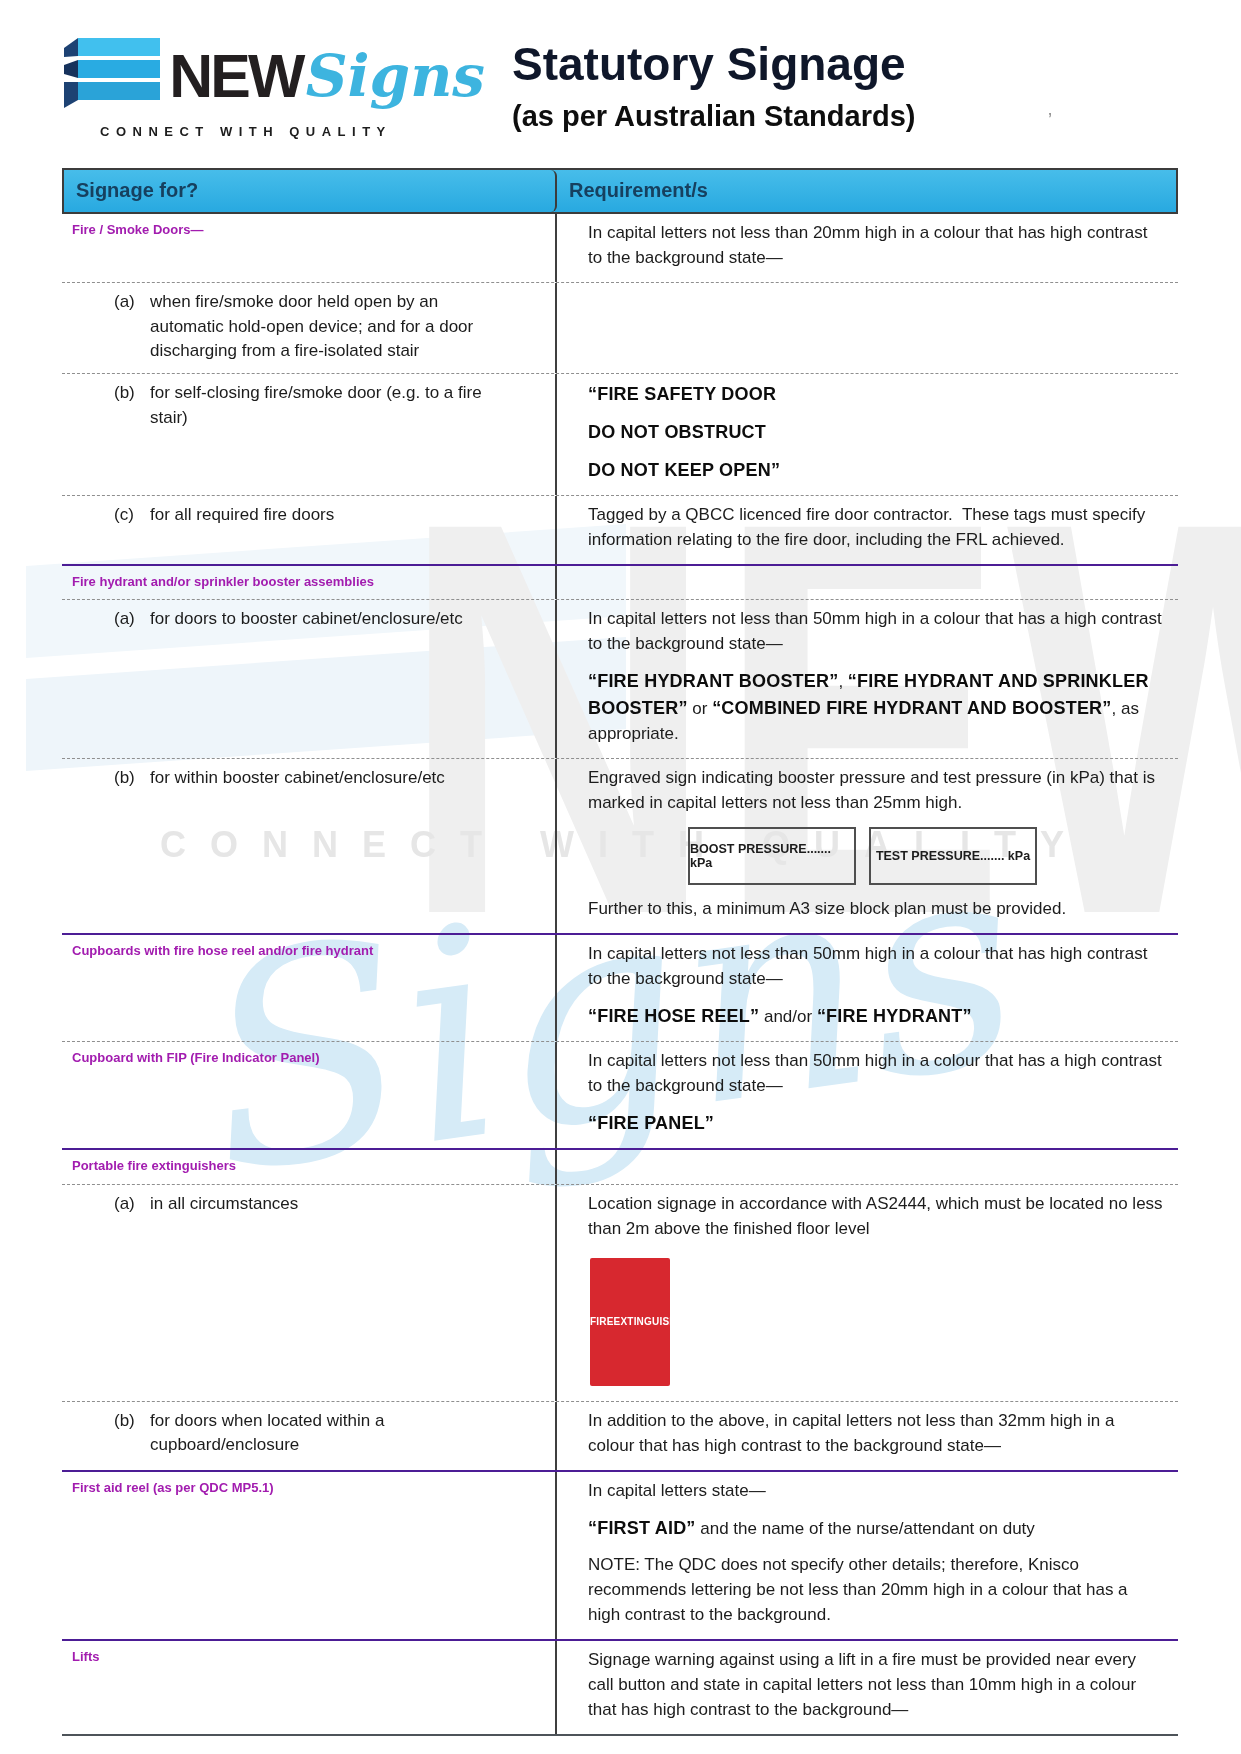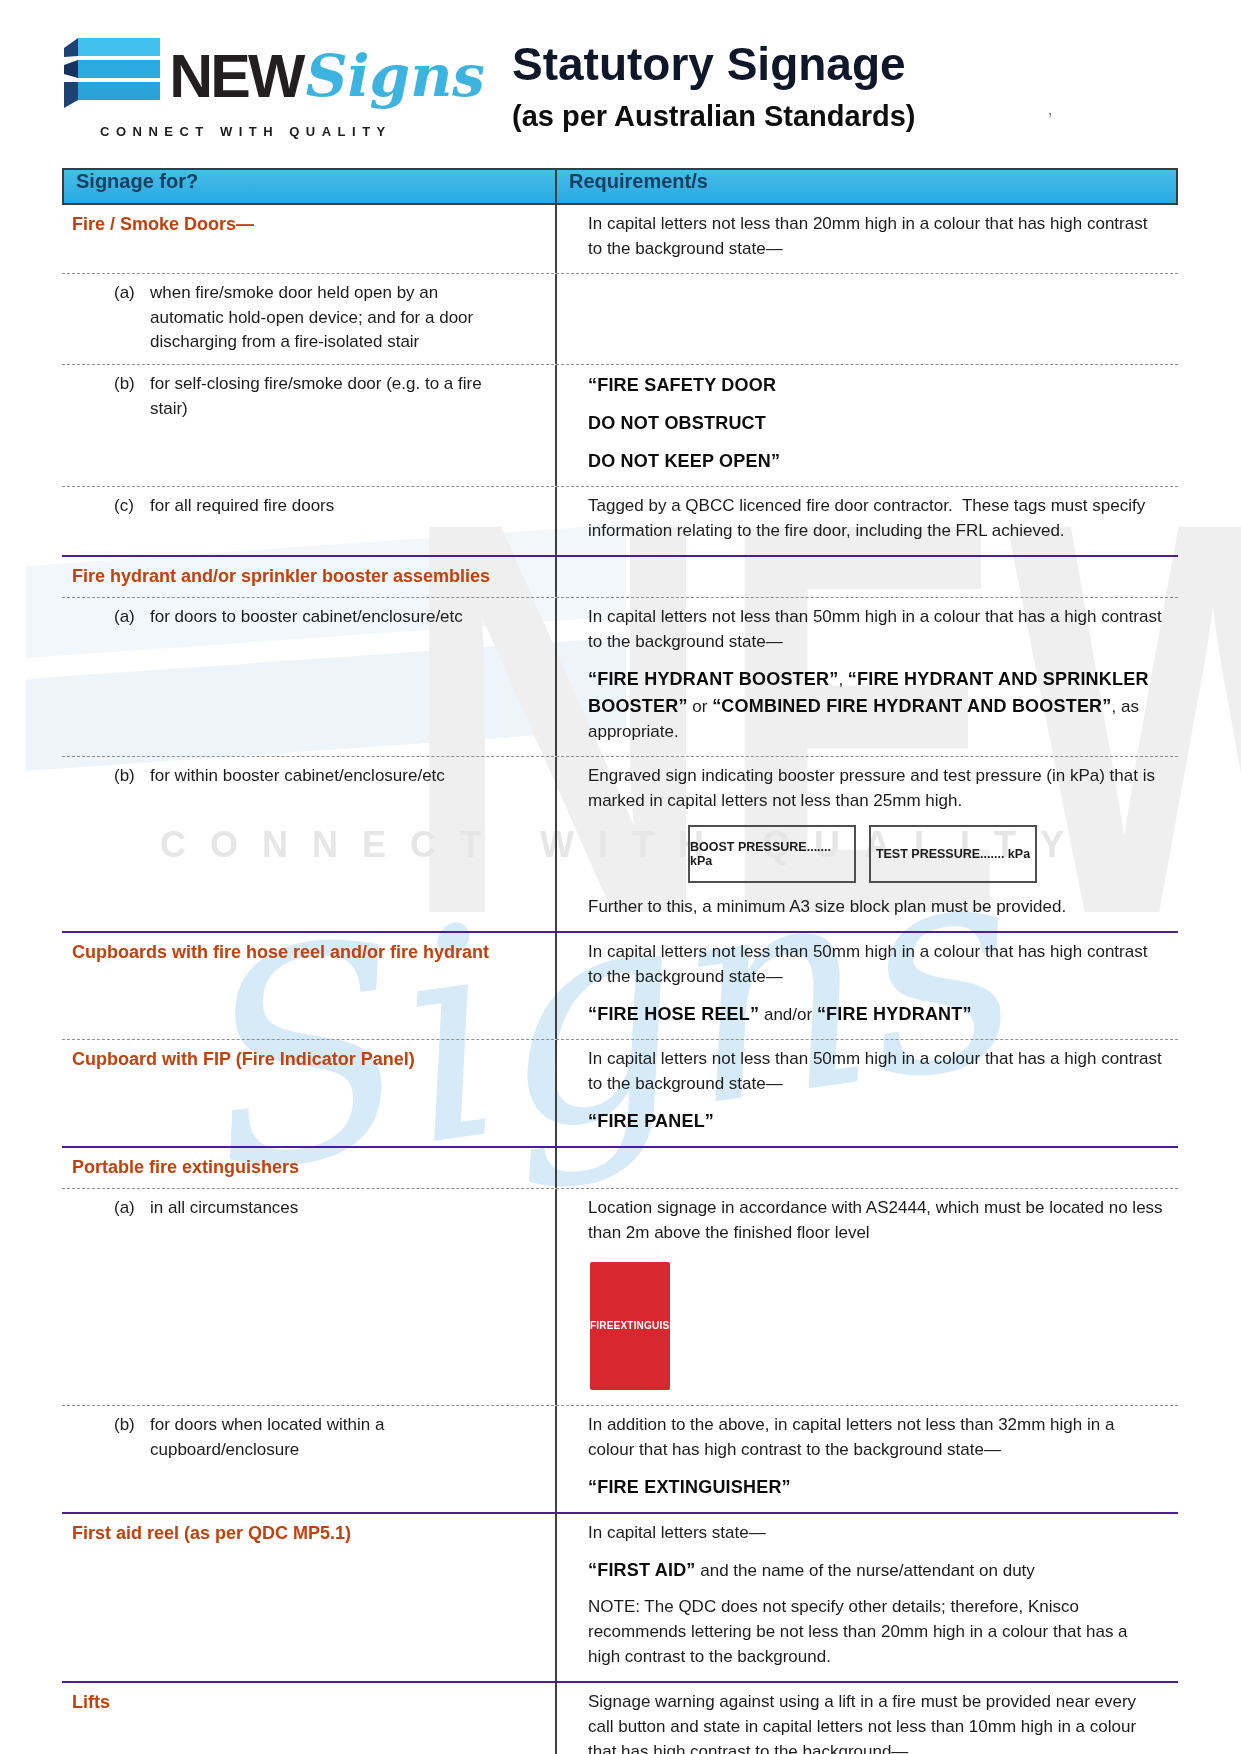--- a/index.html
+++ b/index.html
@@ -25,35 +25,35 @@
   .logo-tagline { font-size:13px; font-weight:bold; letter-spacing:6.5px; color:#1d1d1d; margin-top:4px; margin-left:38px; white-space:nowrap; }
 
   .title-block { position:absolute; left:512px; top:40px; z-index:2; }
   .doc-title { font-size:46px; font-weight:bold; color:#0f172a; line-height:1.05; }
   .doc-subtitle { font-size:29px; font-weight:bold; color:#0e0e0e; margin-top:12px; }
   .stray-mark { position:absolute; left:1048px; top:110px; font-size:18px; color:#8a8a8a; z-index:2; }
 
   
   .sig-table { position:absolute; left:62px; top:168px; width:1116px; z-index:1; }
   .table-header { display:flex; background:linear-gradient(#47bdea,#28a9e0); border:2px solid #3c3c3c; box-sizing:border-box; }
-  .th { padding:0 12px 10px 12px; font-size:20px; font-weight:bold; color:#16405f; box-sizing:border-box; }
+  .th { padding:9px 12px 10px 12px; font-size:20px; font-weight:bold; color:#16405f; box-sizing:border-box;border-radius:6px; }
   .th-left { width:493px; border-right:2px solid #3c3c3c; }
   .th-right { flex:1; }
 
   .table-body { border-bottom:2px solid #4d5359; }
   .row { display:flex; }
   .bt-none   { border-top:none; }
   .bt-dashed { border-top:1px dashed #8f8f8f; }
   .bt-solid  { border-top:2px solid #4c1d95; }
 
   .cell { box-sizing:border-box; }
   .cell-left  { width:495px; border-right:2px solid #3f3f3f; padding:7px 10px 9px 10px; }
   .cell-right { flex:1; padding:7px 14px 9px 31px; }
 
-  .section-label { font-size:18px; font-weight:bold; color:#c2410c; line-height:1.35; }
+  .section-label { font-size:13px; font-weight:bold; color:#a21caf; line-height:1.35; }
   .sub-label { display:flex; padding-left:42px; font-size:17px; line-height:1.45; }
   .sub-prefix { width:36px; flex-shrink:0; }
   .sub-text { flex:1; max-width:335px; }
 
   .req-p { margin:0 0 11px 0; font-size:17px; line-height:1.47; color:#1c1c1c; }
   .req-p:last-child { margin-bottom:2px; }
   .req-p b { font-size:18px; color:#0d0d0d; letter-spacing:0.2px; }
 
   .boxes { display:flex; gap:13px; margin:6px 0 12px 100px; }
   .pressure-box {
@@ -231,21 +231,20 @@
         </div>
         <div class="row bt-dashed">
           <div class="cell cell-left">
             <div class="sub-label">
               <span class="sub-prefix">(b)</span>
               <span class="sub-text">for doors when located within a cupboard/enclosure</span>
             </div>
           </div>
           <div class="cell cell-right">
             <p class="req-p"><span>In addition to the above, in capital letters not less than 32mm high in a colour that has high contrast to the background state—</span></p>
-            <p class="req-p"><b>“FIRE EXTINGUISHER”</b></p>
           </div>
         </div>
         <div class="row bt-solid">
           <div class="cell cell-left">
             <div class="section-label">First aid reel (as per QDC MP5.1)</div>
           </div>
           <div class="cell cell-right">
             <p class="req-p"><span>In capital letters state—</span></p>
             <p class="req-p"><b>“FIRST AID”</b><span> and the name of the nurse/attendant on duty</span></p>
             <p class="req-p"><span>NOTE: The QDC does not specify other details; therefore, Knisco recommends lettering be not less than 20mm high in a colour that has a high contrast to the background.</span></p>

